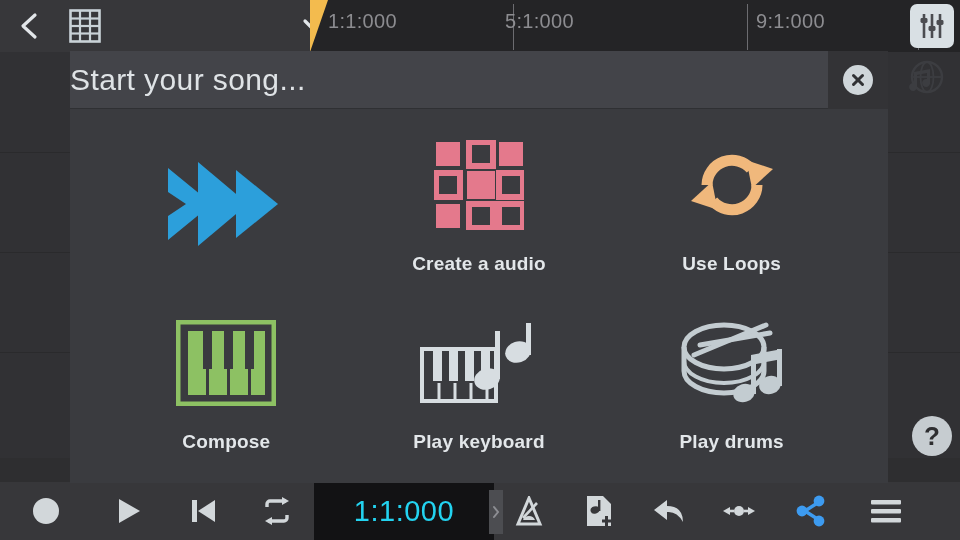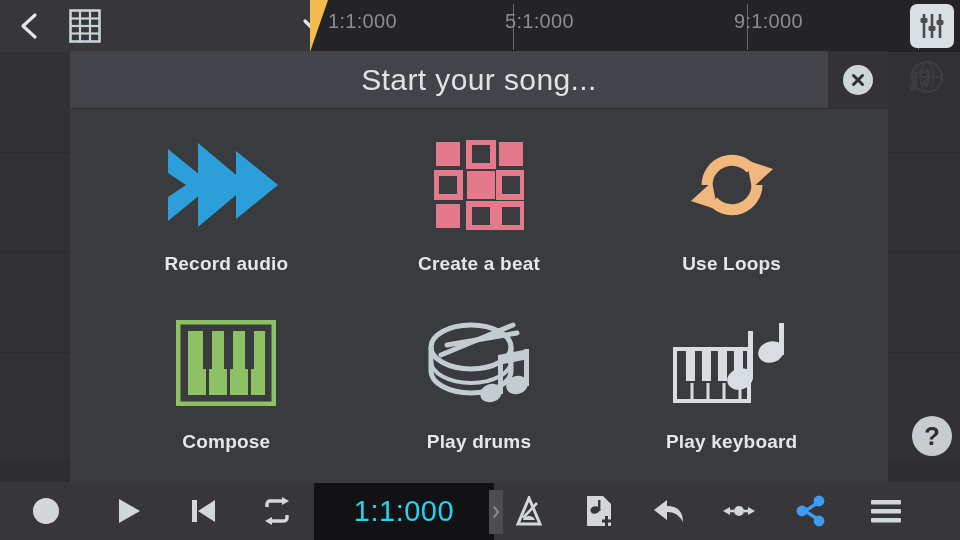--- a/index.html
+++ b/index.html
@@ -79,21 +79,21 @@
     width: 30px; height: 30px; border-radius: 50%; background: #cfd6da;
     display: flex; align-items: center; justify-content: center;
   }
   .modal {
     position: absolute; left: 70px; top: 51px; width: 818px; height: 432px;
     background: #3a3b3f; z-index: 20;
     display: flex; flex-direction: column;
   }
   .modal-head {
     height: 58px; background: #434449; border-bottom: 1px solid #2f3033;
-    display: flex; align-items: center; justify-content: center;
+    display: flex; align-items: center; justify-content: flex-start;
   }
   .modal-title {
     font-size: 30px; color: #dfe3e6; letter-spacing: .4px;
   }
   .modal-body {
     flex: 1; display: grid;
     grid-template-columns: repeat(3, 1fr);
     grid-template-rows: repeat(2, 1fr);
     padding: 6px 30px 12px 30px;
   }
@@ -169,21 +169,21 @@
     </div>
   </div>
 
   <div class="ruler">
     <div class="tick" style="left:0px"></div>
     <div class="tick" style="left:203px"></div>
     <div class="tick" style="left:437px"></div>
     <div class="tick" style="left:608px"></div>
     <div class="lbl" style="left:18px">1:1:000</div>
     <div class="lbl" style="left:195px">5:1:000</div>
-    <div class="lbl" style="left:424px">9:1:000</div>
+    <div class="lbl" style="left:446px">9:1:000</div>
     <div class="lbl" style="left:617px">13</div>
   </div>
   <div class="playhead"></div>
 
   <div class="mixer-btn">
     <svg width="30" height="30" viewBox="0 0 30 30">
       <line x1="7" y1="3" x2="7" y2="27" stroke="#4b4c50" stroke-width="2.6"></line>
       <line x1="15" y1="3" x2="15" y2="27" stroke="#4b4c50" stroke-width="2.6"></line>
       <line x1="23" y1="3" x2="23" y2="27" stroke="#4b4c50" stroke-width="2.6"></line>
       <rect x="3.5" y="7" width="7" height="5" rx="1.4" fill="#4b4c50"></rect>
@@ -217,38 +217,37 @@
     <div class="modal-body">
 
       <div class="tile">
         <div class="tile-icon">
           <svg width="120" height="92" viewBox="0 0 120 92">
             <polygon points="2,10 46,46 2,82 2,58 20,46 2,34" fill="#2c9fdb"></polygon>
             <polygon points="32,4 82,46 32,88" fill="#2c9fdb"></polygon>
             <polygon points="70,12 112,46 70,80" fill="#2c9fdb"></polygon>
           </svg>
         </div>
-        <div class="tile-label">Record audio</div>
       </div>
 
       <div class="tile">
         <div class="tile-icon">
           <svg width="90" height="90" viewBox="0 0 90 90">
             <rect x="2" y="2" width="24" height="24" fill="#e4798c"></rect>
             <rect x="35" y="2" width="24" height="24" fill="none" stroke="#e4798c" stroke-width="6"></rect>
             <rect x="65" y="2" width="24" height="24" fill="#e4798c"></rect>
             <rect x="2" y="33" width="24" height="24" fill="none" stroke="#e4798c" stroke-width="6"></rect>
             <rect x="33" y="31" width="28" height="28" fill="#e4798c"></rect>
             <rect x="65" y="33" width="24" height="24" fill="none" stroke="#e4798c" stroke-width="6"></rect>
             <rect x="2" y="64" width="24" height="24" fill="#e4798c"></rect>
             <rect x="35" y="64" width="24" height="24" fill="none" stroke="#e4798c" stroke-width="6"></rect>
             <rect x="65" y="64" width="24" height="24" fill="none" stroke="#e4798c" stroke-width="6"></rect>
           </svg>
         </div>
-        <div class="tile-label">Create a beat</div>
+        <div class="tile-label">Create a audio</div>
       </div>
 
       <div class="tile">
         <div class="tile-icon">
           <svg width="98" height="94" viewBox="0 0 98 94">
             <path d="M24 47 A25 25 0 0 1 68 31" fill="none" stroke="#f0b87c" stroke-width="11" stroke-linecap="butt"></path>
             <path d="M74 47 A25 25 0 0 1 30 63" fill="none" stroke="#f0b87c" stroke-width="11" stroke-linecap="butt"></path>
             <polygon points="59,26 87,26 73,51" fill="#f0b87c" transform="rotate(18 73 38)"></polygon>
             <polygon points="11,68 39,68 25,43" fill="#f0b87c" transform="rotate(18 25 56)"></polygon>
           </svg>
@@ -264,38 +263,20 @@
             <rect x="12" y="11" width="18" height="64" fill="#8dc163"></rect>
             <rect x="33" y="11" width="18" height="64" fill="#8dc163"></rect>
             <rect x="54" y="11" width="18" height="64" fill="#8dc163"></rect>
             <rect x="75" y="11" width="14" height="64" fill="#8dc163"></rect>
             <rect x="27" y="11" width="9" height="38" fill="#3a3b3f"></rect>
             <rect x="48" y="11" width="9" height="38" fill="#3a3b3f"></rect>
             <rect x="69" y="11" width="9" height="38" fill="#3a3b3f"></rect>
           </svg>
         </div>
         <div class="tile-label">Compose</div>
-      </div>
-
-      <div class="tile">
-        <div class="tile-icon">
-          <svg width="116" height="96" viewBox="0 0 116 96">
-            <ellipse cx="50" cy="32" rx="40" ry="22" fill="none" stroke="#c3ccd1" stroke-width="5"></ellipse>
-            <path d="M10 32 L10 56 A40 22 0 0 0 90 56 L90 32" fill="none" stroke="#c3ccd1" stroke-width="5"></path>
-            <path d="M10 46 A40 22 0 0 0 90 46" fill="none" stroke="#c3ccd1" stroke-width="4"></path>
-            <line x1="20" y1="40" x2="92" y2="10" stroke="#c3ccd1" stroke-width="5" stroke-linecap="round"></line>
-            <line x1="26" y1="30" x2="96" y2="18" stroke="#c3ccd1" stroke-width="5" stroke-linecap="round"></line>
-            <ellipse cx="70" cy="78" rx="11" ry="9" fill="#c3ccd1" transform="rotate(-18 70 78)"></ellipse>
-            <ellipse cx="96" cy="70" rx="11" ry="9" fill="#c3ccd1" transform="rotate(-18 96 70)"></ellipse>
-            <rect x="77" y="40" width="5" height="39" fill="#c3ccd1"></rect>
-            <rect x="103" y="34" width="5" height="37" fill="#c3ccd1"></rect>
-            <polygon points="77,40 108,34 108,44 77,50" fill="#c3ccd1"></polygon>
-          </svg>
-        </div>
-        <div class="tile-label">Play drums</div>
       </div>
 
       <div class="tile">
         <div class="tile-icon">
           <svg width="120" height="96" viewBox="0 0 120 96">
             <rect x="3" y="34" width="74" height="52" fill="none" stroke="#d7dde1" stroke-width="4"></rect>
             <rect x="14" y="36" width="9" height="30" fill="#d7dde1"></rect>
             <rect x="30" y="36" width="9" height="30" fill="#d7dde1"></rect>
             <rect x="46" y="36" width="9" height="30" fill="#d7dde1"></rect>
             <rect x="62" y="36" width="9" height="30" fill="#d7dde1"></rect>
@@ -305,20 +286,38 @@
             <line x1="68" y1="68" x2="68" y2="84" stroke="#d7dde1" stroke-width="3"></line>
             <ellipse cx="68" cy="64" rx="13" ry="10.5" fill="#d7dde1" transform="rotate(-18 68 64)"></ellipse>
             <rect x="76" y="16" width="5" height="48" fill="#d7dde1"></rect>
             <ellipse cx="99" cy="37" rx="13" ry="10.5" fill="#d7dde1" transform="rotate(-18 99 37)"></ellipse>
             <rect x="107" y="8" width="5" height="32" fill="#d7dde1"></rect>
           </svg>
         </div>
         <div class="tile-label">Play keyboard</div>
       </div>
 
+      <div class="tile">
+        <div class="tile-icon">
+          <svg width="116" height="96" viewBox="0 0 116 96">
+            <ellipse cx="50" cy="32" rx="40" ry="22" fill="none" stroke="#c3ccd1" stroke-width="5"></ellipse>
+            <path d="M10 32 L10 56 A40 22 0 0 0 90 56 L90 32" fill="none" stroke="#c3ccd1" stroke-width="5"></path>
+            <path d="M10 46 A40 22 0 0 0 90 46" fill="none" stroke="#c3ccd1" stroke-width="4"></path>
+            <line x1="20" y1="40" x2="92" y2="10" stroke="#c3ccd1" stroke-width="5" stroke-linecap="round"></line>
+            <line x1="26" y1="30" x2="96" y2="18" stroke="#c3ccd1" stroke-width="5" stroke-linecap="round"></line>
+            <ellipse cx="70" cy="78" rx="11" ry="9" fill="#c3ccd1" transform="rotate(-18 70 78)"></ellipse>
+            <ellipse cx="96" cy="70" rx="11" ry="9" fill="#c3ccd1" transform="rotate(-18 96 70)"></ellipse>
+            <rect x="77" y="40" width="5" height="39" fill="#c3ccd1"></rect>
+            <rect x="103" y="34" width="5" height="37" fill="#c3ccd1"></rect>
+            <polygon points="77,40 108,34 108,44 77,50" fill="#c3ccd1"></polygon>
+          </svg>
+        </div>
+        <div class="tile-label">Play drums</div>
+      </div>
+
     </div>
   </div>
 
   <div class="bottombar">
     <div class="bb-btn" style="width:92px">
       <svg width="28" height="28" viewBox="0 0 28 28">
         <circle cx="14" cy="14" r="13" fill="#d2d7da"></circle>
       </svg>
     </div>
     <div class="bb-btn" style="width:74px">

